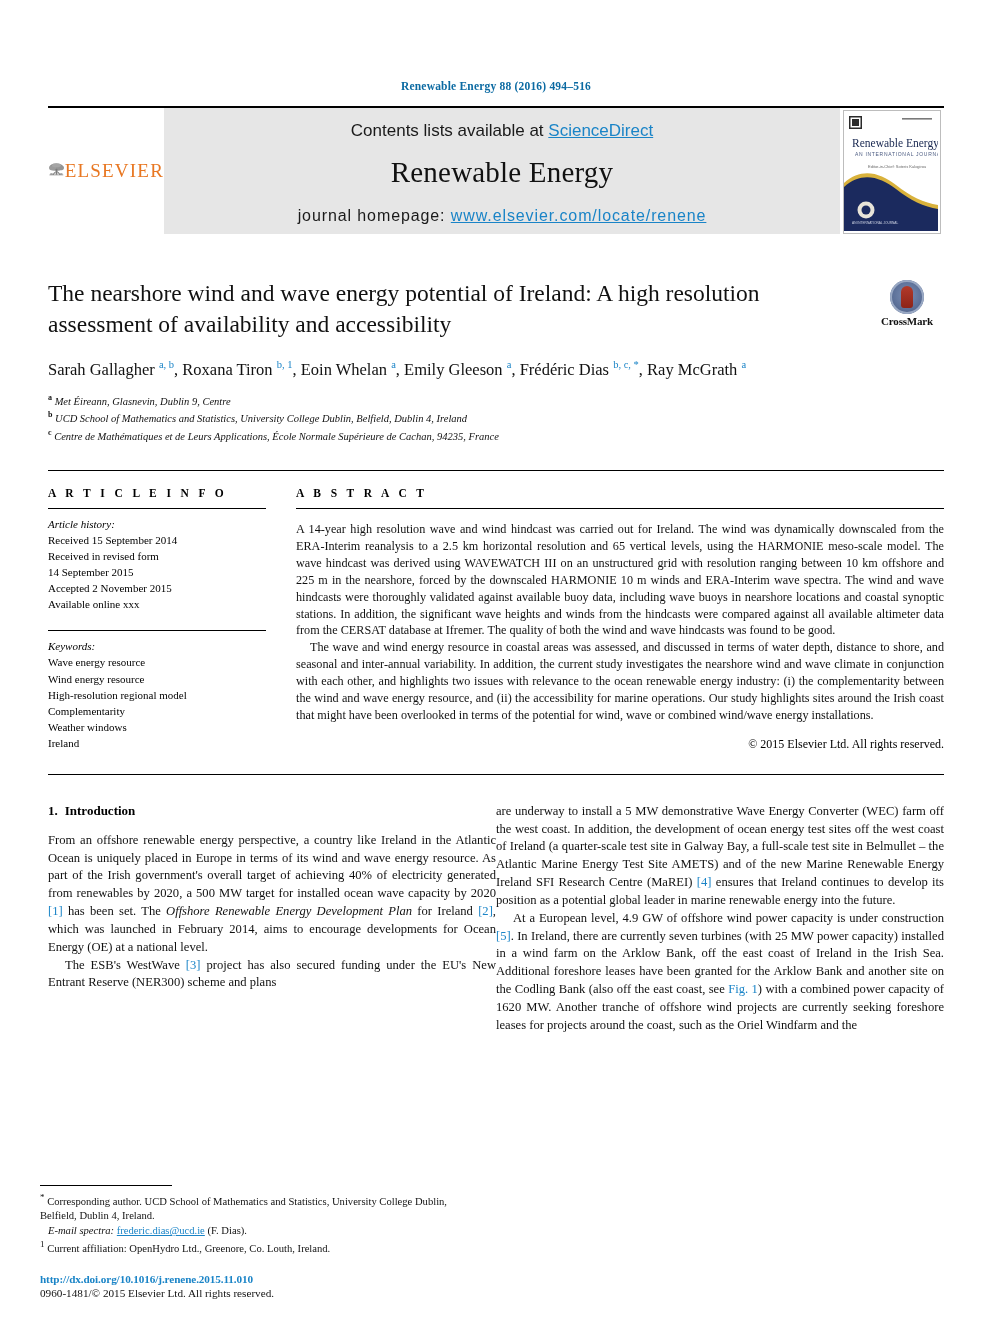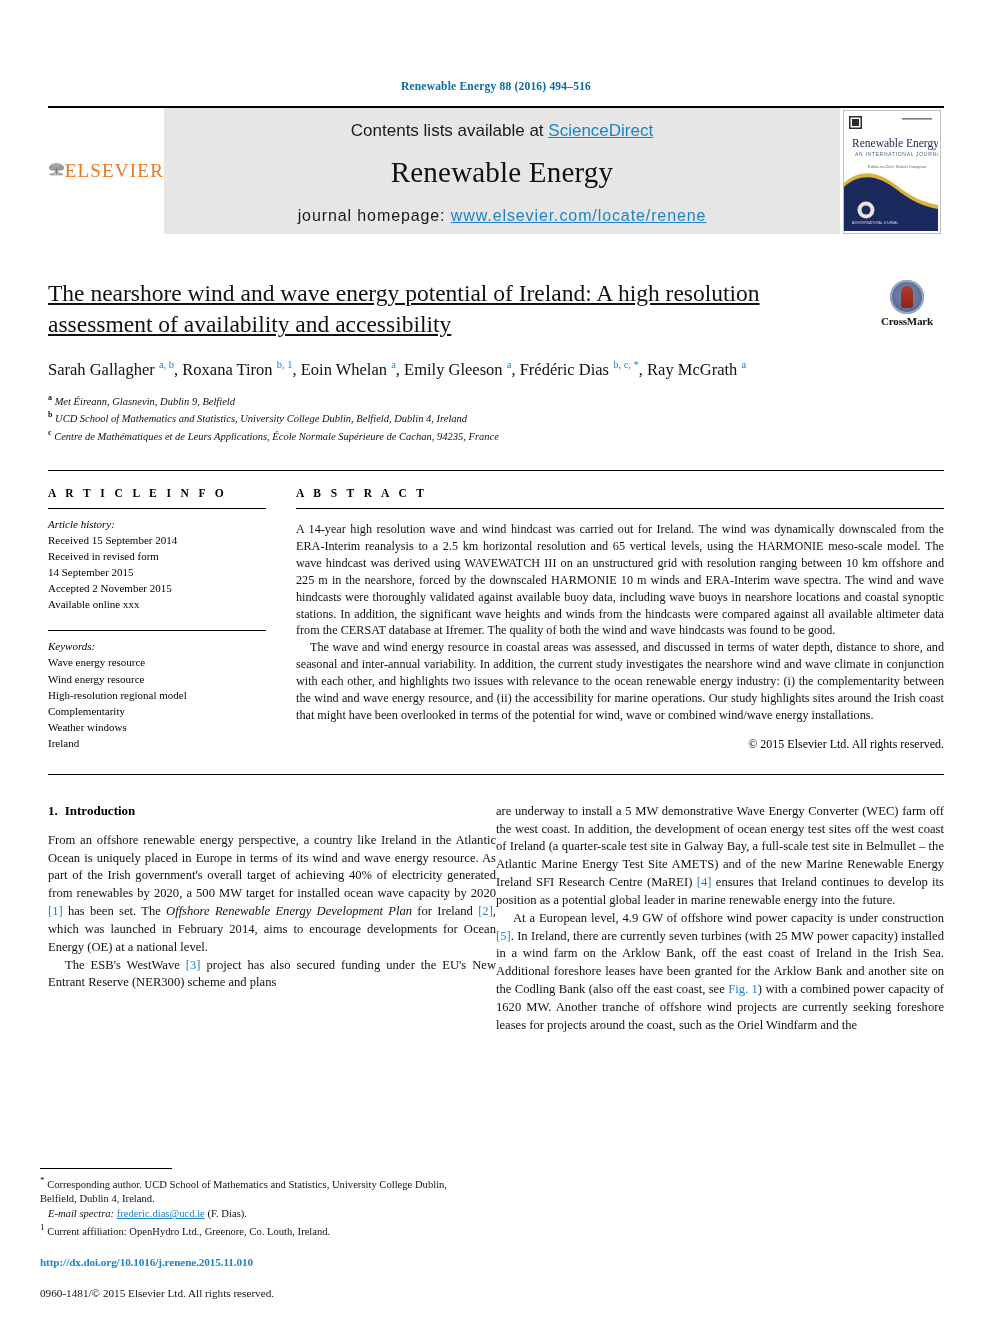--- a/index.html
+++ b/index.html
@@ -120,21 +120,20 @@
     min-height: 80px;
   }
   .article-title {
     font-family: "Liberation Serif", serif;
     font-size: 23.5px;
     line-height: 1.33;
     font-weight: normal;
     margin: 0;
     color: #111;
     max-width: 760px;
-    text-decoration: underline;
   }
   .crossmark {
     position: absolute;
     right: 0;
     top: 2px;
     width: 74px;
     text-align: center;
   }
   .crossmark-circle {
     width: 34px;
@@ -308,21 +307,21 @@
     font-family: "Liberation Serif", serif;
     font-size: 11.2px;
     color: #1a84c7;
     font-weight: bold;
     letter-spacing: -0.1px;
   }
   .issn-line {
     font-family: "Liberation Serif", serif;
     font-size: 11.2px;
     color: #111;
-    margin-top: 17px;
+    margin-top: 0;
   }
 </style>
 </head>
 <body>
 
 <div class="page">
 
   <div class="running-head">Renewable Energy 88 (2016) 494–516</div>
 
   <div class="banner-wrap">
@@ -377,21 +376,21 @@
   </div>
 
   <div class="title-area">
     <div class="crossmark">
       <div class="crossmark-circle"></div>
       <div class="crossmark-label">CrossMark</div>
     </div>
     <h1 class="article-title">The nearshore wind and wave energy potential of Ireland: A high resolution assessment of availability and accessibility</h1>
     <div class="authors">Sarah Gallagher <sup>a, b</sup>, Roxana Tiron <sup>b, 1</sup>, Eoin Whelan <sup>a</sup>, Emily Gleeson <sup>a</sup>, Frédéric Dias <sup>b, c, *</sup>, Ray McGrath <sup>a</sup></div>
     <div class="affiliations">
-      <div><span class="lbl">a</span> <span>Met Éireann, Glasnevin, Dublin 9, Belfield</span></div>
+      <div><span class="lbl">a</span> <span>Met Éireann, Glasnevin, Dublin 9, Centre</span></div>
       <div><span class="lbl">b</span> <span>UCD School of Mathematics and Statistics, University College Dublin, Belfield, Dublin 4, Ireland</span></div>
       <div><span class="lbl">c</span> <span>Centre de Mathématiques et de Leurs Applications, École Normale Supérieure de Cachan, 94235, France</span></div>
     </div>
   </div>
 
   <div class="info-abstract">
 
     <div class="col-info">
       <div class="sec-head">A R T I C L E   I N F O</div>
       <div class="rule"></div>

